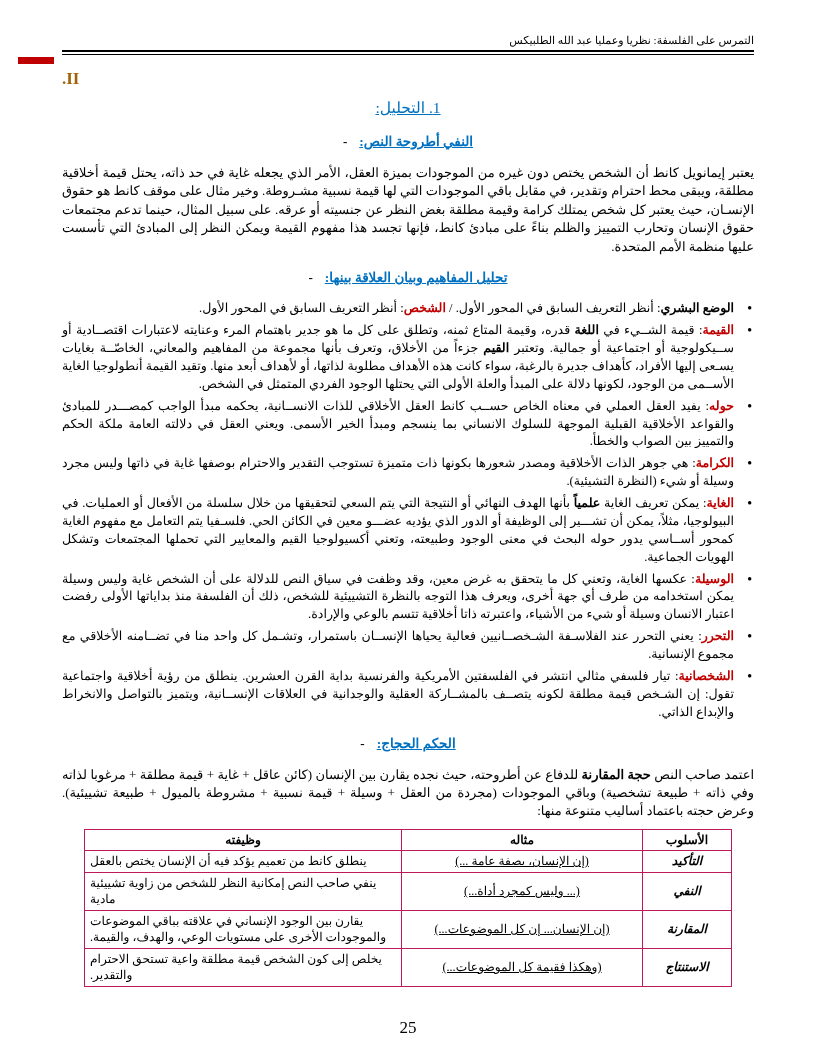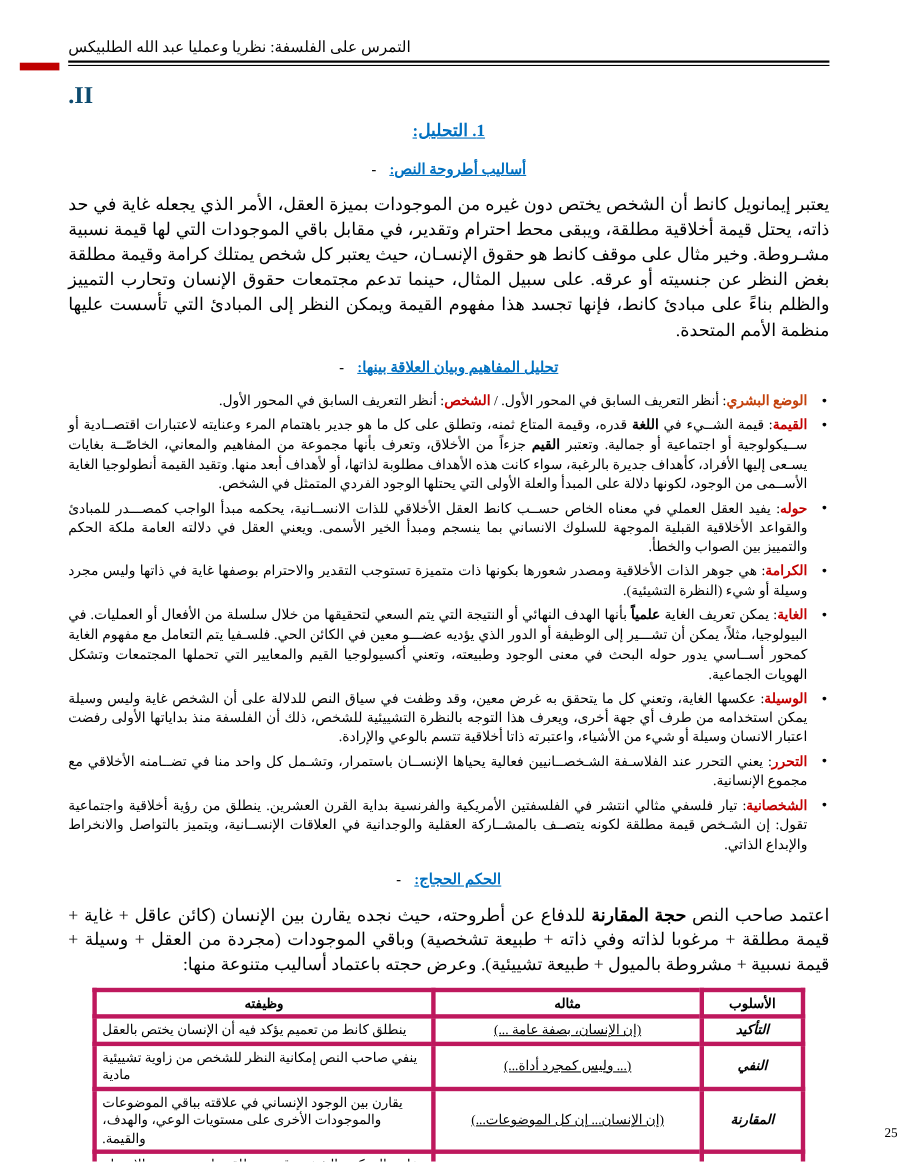--- a/index.html
+++ b/index.html
@@ -17,22 +17,22 @@
   }
   .page {
     width: 816px;
     height: 1056px;
     box-sizing: border-box;
     padding: 34px 62px 20px 62px;
     position: relative;
   }
   
   .header {
-    text-align: left;
-    font-size: 14px;
+    text-align: right;
+    font-size: 11px;
     font-family: "Liberation Serif", serif;
     padding-bottom: 3px;
     color: #000;
   }
   .header-rule {
     border-bottom: 2.2px solid #000;
     margin: 0 0 2px 0;
   }
   .header-rule2 {
     border-bottom: 1px solid #000;
@@ -44,29 +44,29 @@
     font-size: 18.5px;
     font-weight: bold;
     text-align: right;
     margin: 6px 0 10px 0;
     display: flex;
     justify-content: flex-end;
     align-items: baseline;
     gap: 10px;
   }
   .title-main .num {
-    color: #0c4a6e;
-    font-weight: bold;
-    font-size: 22px;
+    color: #a16207;
+    font-weight: bold;
+    font-size: 17px;
     margin-left: 0;
   }
   .level2 {
     color: #0070c0;
     font-size: 15.5px;
-    font-weight: bold;
+    font-weight: normal;
     text-align: center;
     margin: 2px 0 10px 0;
     text-decoration: underline;
   }
   .level3 {
     color: #0070c0;
     font-size: 13.5px;
     font-weight: bold;
     text-decoration: underline;
     text-align: center;
@@ -78,21 +78,21 @@
     align-items: baseline;
     gap: 12px;
     margin: 7px 0 7px 0;
   }
   .dash {
     color: #000;
     font-size: 13px;
     font-weight: bold;
   }
   p.para {
-    font-size: 16px;
+    font-size: 13px;
     line-height: 1.42;
     text-align: justify;
     margin: 0 0 6px 0;
     text-justify: inter-word;
   }
   ul.bullets {
     list-style: none;
     margin: 0;
     padding: 0;
   }
@@ -107,30 +107,30 @@
   ul.bullets > li:before {
     content: "\25CF";
     position: absolute;
     right: 2px;
     top: 0px;
     font-size: 8px;
     line-height: 1.9;
     color: #000;
   }
   .kw-red { color: #c00000; font-weight: bold; }
-  .kw-blue { color: #c2410c; font-weight: bold; }
+  .kw-blue { color: #000000; font-weight: bold; }
   .kw-black-b { font-weight: bold; color: #000; }
   table.analysis {
     border-collapse: collapse;
     width: 648px;
     margin: 8px auto 0 auto;
     font-size: 12.2px;
   }
   table.analysis th, table.analysis td {
-    border: 4px solid #be185d;
+    border: 1px solid #be185d;
     padding: 2px 5px;
     vertical-align: middle;
     line-height: 1.35;
   }
   table.analysis th {
     font-weight: bold;
     text-align: center;
   }
   table.analysis td.col-style {
     text-align: center;
@@ -144,21 +144,22 @@
     text-decoration: underline;
   }
   table.analysis td.col-function {
     text-align: left;
   }
   .page-number {
     position: absolute;
     bottom: 18px;
     left: 0;
     right: 0;
-    font-size: 12px;
+    text-align: center;
+    font-size: 17px;
   }
   .corner-mark {
     position: absolute;
     top: 57px;
     left: 18px;
     width: 36px;
     height: 7px;
     background: #c00000;
   }
 </style>
@@ -173,21 +174,21 @@
   <div class="header-rule"></div>
   <div class="header-rule2"></div>
 
   <div class="title-main">
     <span class="num">II.</span>
   </div>
 
   <div class="level2">1. التحليل:</div>
 
   <div class="level3-row">
-    <span class="level3">أساليب أطروحة النص:</span>
+    <span class="level3">النفي أطروحة النص:</span>
     <span class="dash">-</span>
   </div>
 
   <p class="para">يعتبر إيمانويل كانط أن الشخص يختص دون غيره من الموجودات بميزة العقل، الأمر الذي يجعله غاية في حد ذاته، يحتل قيمة أخلاقية مطلقة، ويبقى محط احترام وتقدير، في مقابل باقي الموجودات التي لها قيمة نسبية مشـروطة. وخير مثال على موقف كانط هو حقوق الإنسـان، حيث يعتبر كل شخص يمتلك كرامة وقيمة مطلقة بغض النظر عن جنسيته أو عرقه. على سبيل المثال، حينما تدعم مجتمعات حقوق الإنسان وتحارب التمييز والظلم بناءً على مبادئ كانط، فإنها تجسد هذا مفهوم القيمة ويمكن النظر إلى المبادئ التي تأسست عليها منظمة الأمم المتحدة.</p>
 
   <div class="level3-row">
     <span class="level3">تحليل المفاهيم وبيان العلاقة بينها:</span>
     <span class="dash">-</span>
   </div>
 

